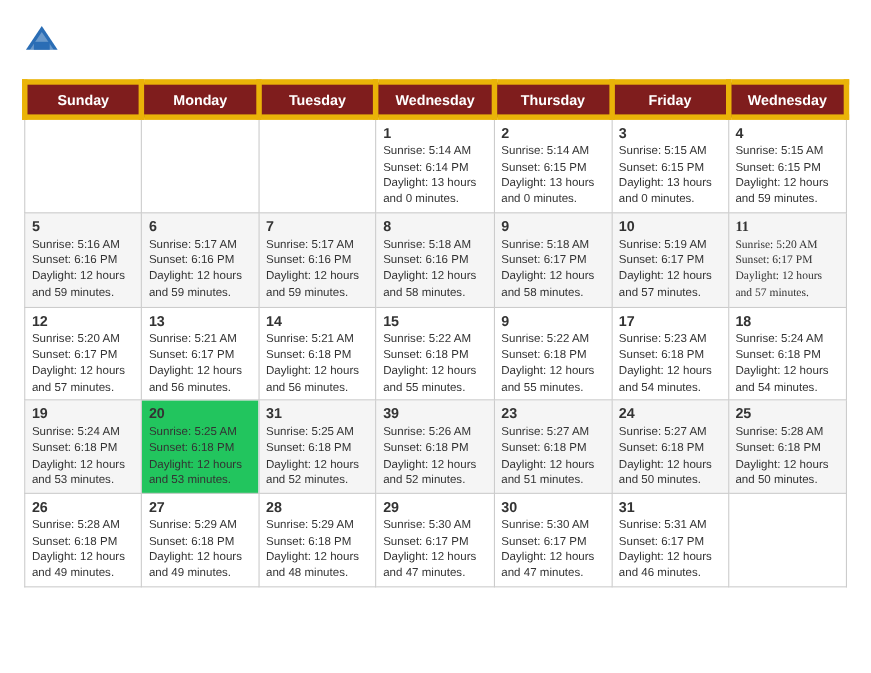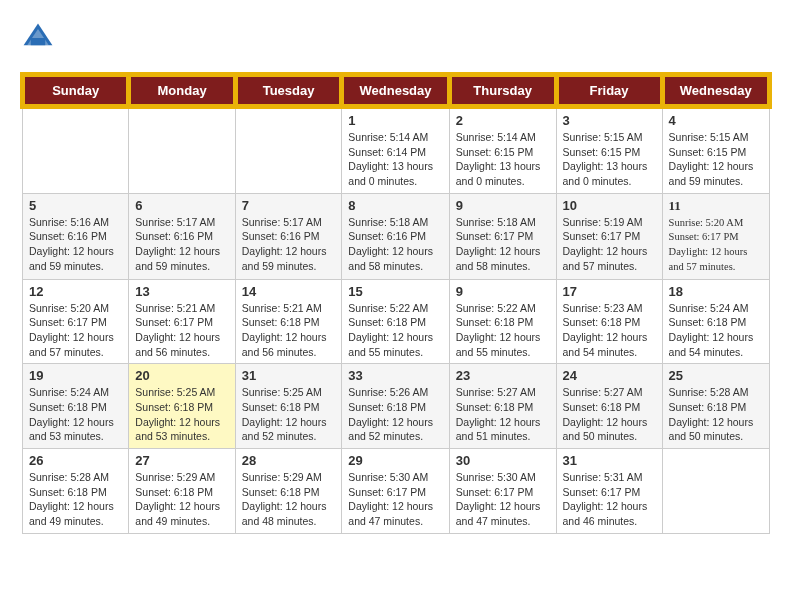--- a/index.html
+++ b/index.html
@@ -209,30 +209,30 @@
         <td>
           <span class="day-number">18</span>
           <div class="day-info">Sunrise: 5:24 AM<br>Sunset: 6:18 PM<br>Daylight: 12 hours and 54 minutes.</div>
         </td>
       </tr>
       <tr>
         <td style="background: rgb(245, 245, 245);">
           <span class="day-number">19</span>
           <div class="day-info">Sunrise: 5:24 AM<br>Sunset: 6:18 PM<br>Daylight: 12 hours and 53 minutes.</div>
         </td>
-        <td style="background: #fef9c3; margin-left: 36px;">
+        <td style="background: #22c55e; margin-left: 36px;">
           <span class="day-number">20</span>
           <div class="day-info">Sunrise: 5:25 AM<br>Sunset: 6:18 PM<br>Daylight: 12 hours and 53 minutes.</div>
         </td>
         <td style="background: rgb(245, 245, 245);">
           <span class="day-number">31</span>
           <div class="day-info">Sunrise: 5:25 AM<br>Sunset: 6:18 PM<br>Daylight: 12 hours and 52 minutes.</div>
         </td>
         <td style="background: rgb(245, 245, 245);">
-          <span class="day-number">33</span>
+          <span class="day-number">39</span>
           <div class="day-info">Sunrise: 5:26 AM<br>Sunset: 6:18 PM<br>Daylight: 12 hours and 52 minutes.</div>
         </td>
         <td style="background: rgb(245, 245, 245);">
           <span class="day-number">23</span>
           <div class="day-info">Sunrise: 5:27 AM<br>Sunset: 6:18 PM<br>Daylight: 12 hours and 51 minutes.</div>
         </td>
         <td style="background: rgb(245, 245, 245);">
           <span class="day-number">24</span>
           <div class="day-info">Sunrise: 5:27 AM<br>Sunset: 6:18 PM<br>Daylight: 12 hours and 50 minutes.</div>
         </td>

